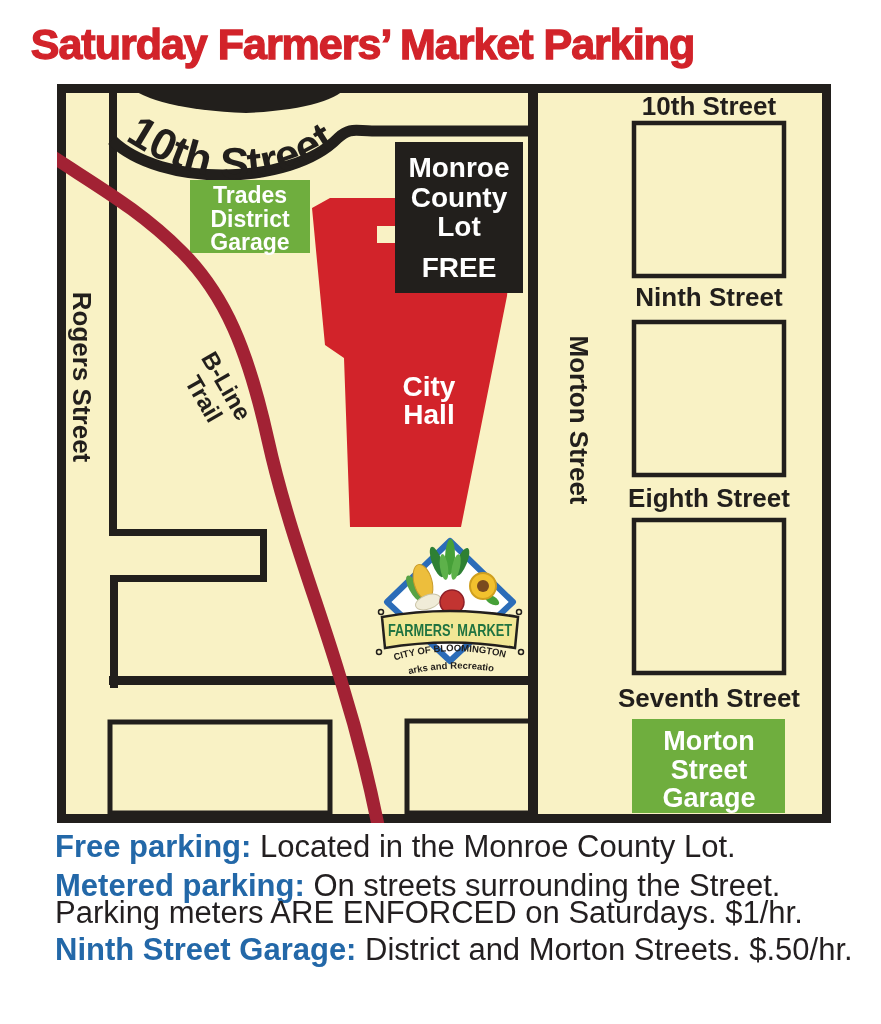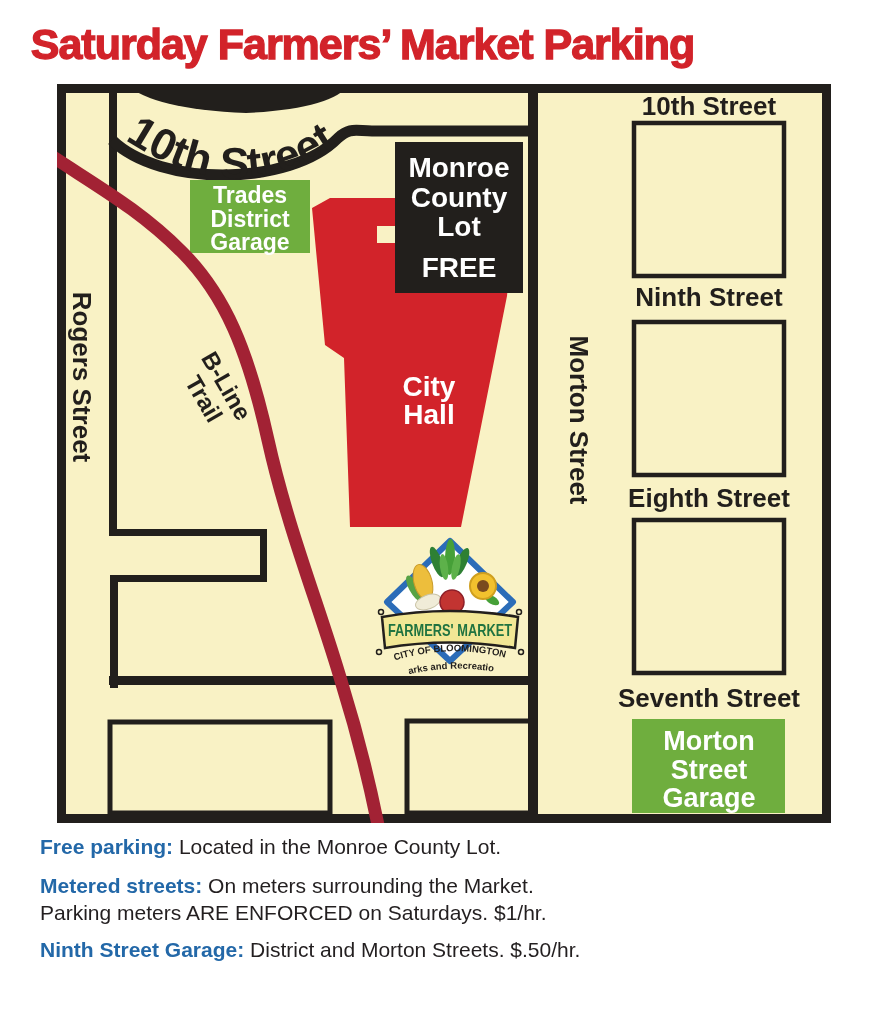--- a/index.html
+++ b/index.html
@@ -2,21 +2,21 @@
 <html><head>
 <meta charset="utf-8">
 <style>
   html,body{margin:0;padding:0;background:#ffffff;}
   #page{position:relative;width:881px;height:1024px;background:#ffffff;overflow:hidden;
         font-family:"Liberation Sans","DejaVu Sans",sans-serif;}
   #title{position:absolute;left:0;top:20px;width:725px;text-align:center;
          font-size:43px;font-weight:700;letter-spacing:-1px;color:#D2232A;
          -webkit-text-stroke:1.3px #D2232A;}
   #mapsvg{position:absolute;left:57px;top:84px;}
-  .legend-line{position:absolute;left:40px;font-size:21px;color:#231F20;line-height:27px;white-space:nowrap;}
+  .legend-line{position:absolute;left:55px;font-size:31px;color:#231F20;line-height:27px;white-space:nowrap;}
   .legend-label{color:#2368A8;font-weight:700;}
   svg text{font-family:"Liberation Sans","DejaVu Sans",sans-serif;}
 </style>
 </head>
 <body>
 
 <div id="page">
 
   <div id="title">Saturday Farmers’ Market Parking</div>
 
@@ -135,20 +135,20 @@
     <g transform="translate(214,393) rotate(60)">
       <text x="0" y="-6" text-anchor="middle" font-size="24" font-weight="700" fill="#221F1C">B-Line</text>
       <text x="0" y="20" text-anchor="middle" font-size="24" font-weight="700" fill="#221F1C">Trail</text>
     </g>
   </svg>
 
   <div class="legend-line" style="top:833px;">
     <span class="legend-label">Free parking:</span><span> Located in the Monroe County Lot.</span>
   </div>
   <div class="legend-line" style="top:872px;">
-    <span class="legend-label">Metered streets:</span><span> On meters surrounding the Market.</span><br>
+    <span class="legend-label">Metered parking:</span><span> On streets surrounding the Street.</span><br>
     <span>Parking meters ARE ENFORCED on Saturdays. $1/hr.</span>
   </div>
   <div class="legend-line" style="top:936px;">
     <span class="legend-label">Ninth Street Garage:</span><span> District and Morton Streets. $.50/hr.</span>
   </div>
 
 </div>
 
 </body></html>

